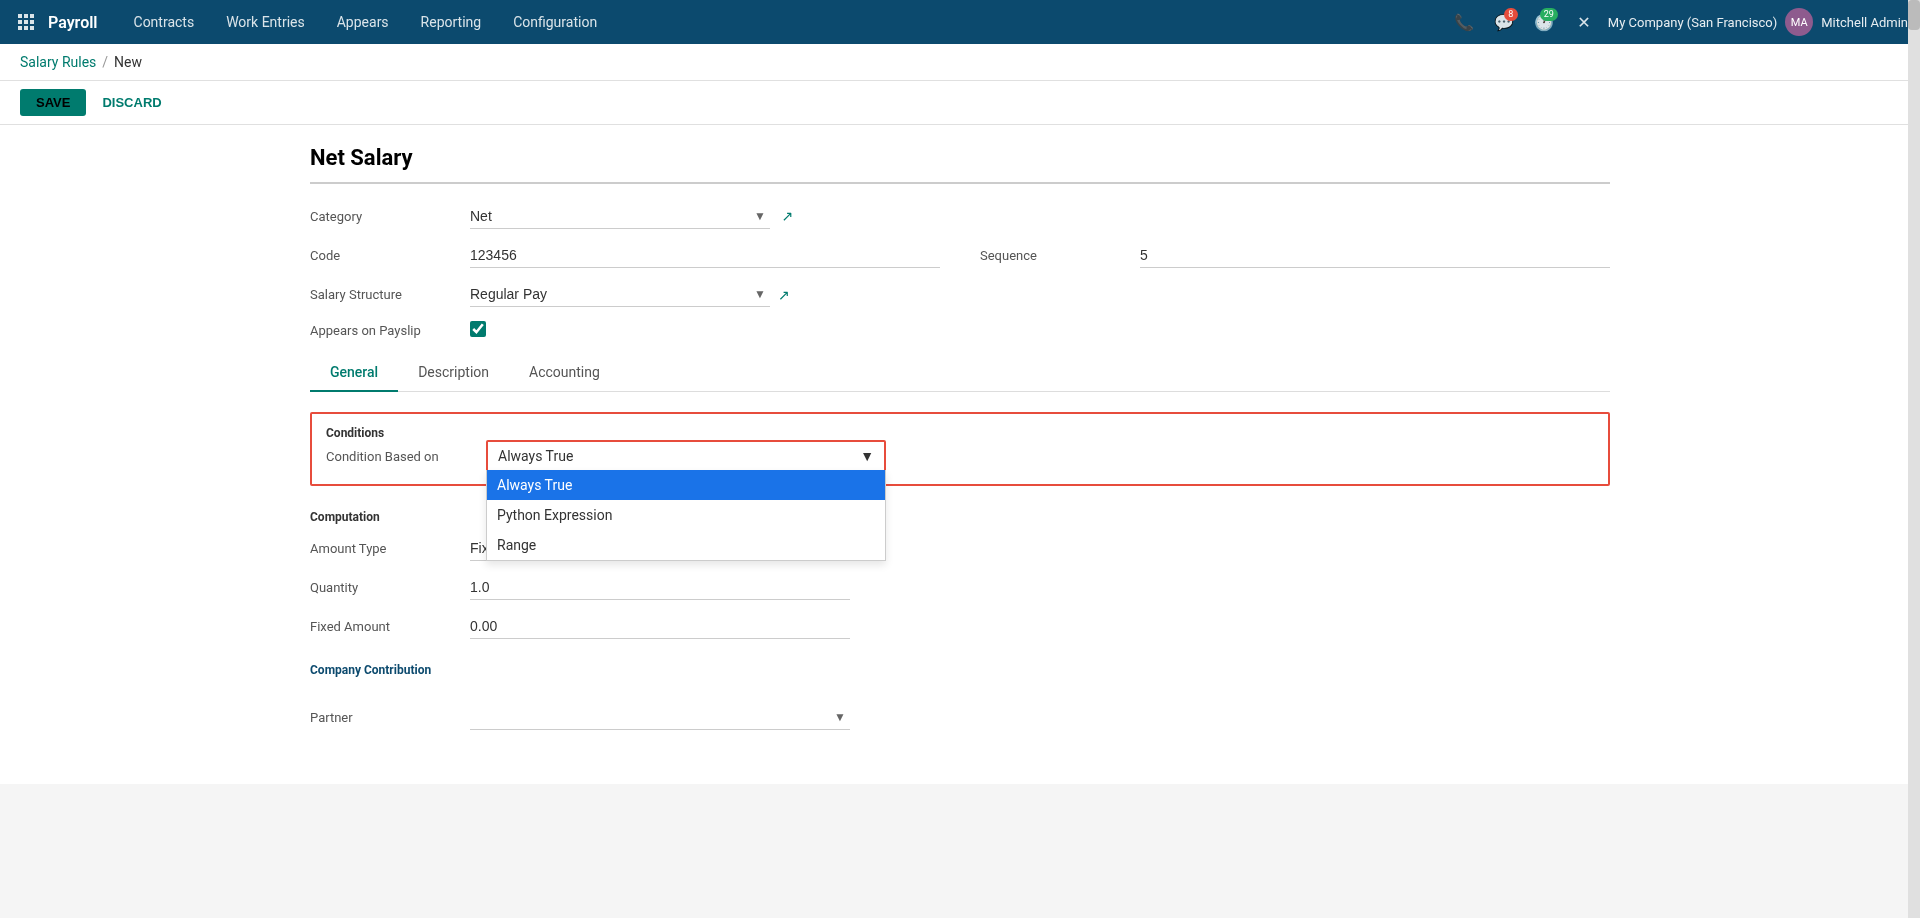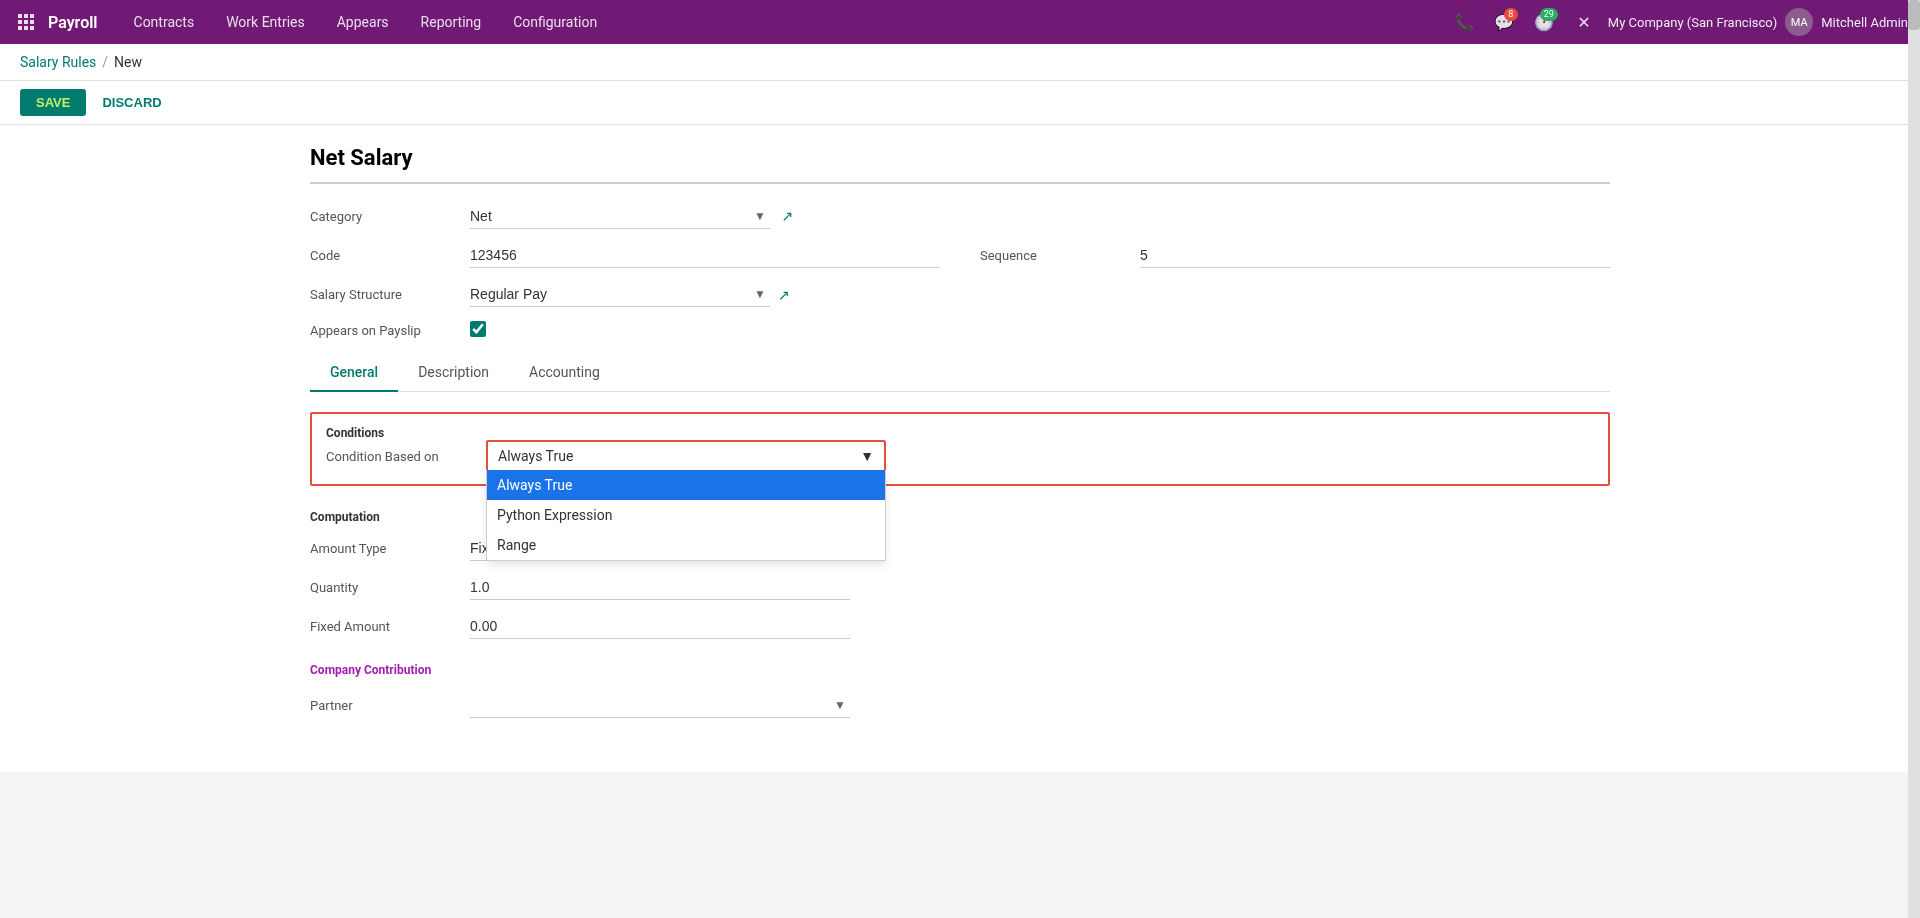--- a/index.html
+++ b/index.html
@@ -1,20 +1,20 @@
 <!DOCTYPE html>
 <html><head>
   <meta charset="utf-8">
   <style>
     * { box-sizing: border-box; margin: 0; padding: 0; }
     body { font-family: -apple-system, BlinkMacSystemFont, 'Segoe UI', Roboto, sans-serif; font-size: 14px; background: #f5f5f5; }
 
     
     .topnav {
-      background: #701a75;
+      background: #0c4a6e;
       display: flex;
       align-items: center;
       height: 44px;
       padding: 0 12px;
       color: #fff;
       gap: 4px;
     }
     .topnav-grid-icon {
       width: 28px; height: 28px;
       display: flex; align-items: center; justify-content: center;
@@ -78,21 +78,21 @@
     .breadcrumb-current { color: #333; font-size: 14px; }
 
     
     .action-bar {
       background: #fff;
       padding: 8px 20px;
       border-bottom: 1px solid #e0e0e0;
       display: flex; align-items: center; gap: 8px;
     }
     .btn-save {
-      background: #007b6e; color: #bef264;
+      background: #007b6e; color: #000000;
       border: none; padding: 6px 16px;
       border-radius: 3px; cursor: pointer; font-size: 13px; font-weight: 600;
     }
     .btn-discard {
       background: none; border: none;
       color: #007b6e; cursor: pointer; font-size: 13px; font-weight: 600;
       padding: 6px 8px;
     }
 
     
@@ -249,22 +249,22 @@
     
     .computation-section { margin-top: 8px; }
     .computation-title {
       font-size: 12px; font-weight: 700; color: #333;
       margin-bottom: 12px;
     }
 
     
     .company-contribution-section { margin-top: 24px; }
     .company-contribution-title {
-      font-size: 12px; font-weight: 700; color: #a21caf;
-      margin-bottom: 16px;
+      font-size: 12px; font-weight: 700; color: #0c4a6e;
+      margin-bottom: 28px;
     }
 
     
     .scrollbar {
       position: fixed; right: 0; top: 0; bottom: 0;
       width: 12px; background: #e0e0e0;
     }
     .scrollbar-thumb {
       width: 100%; height: 30px;
       background: #bbb; border-radius: 4px;

